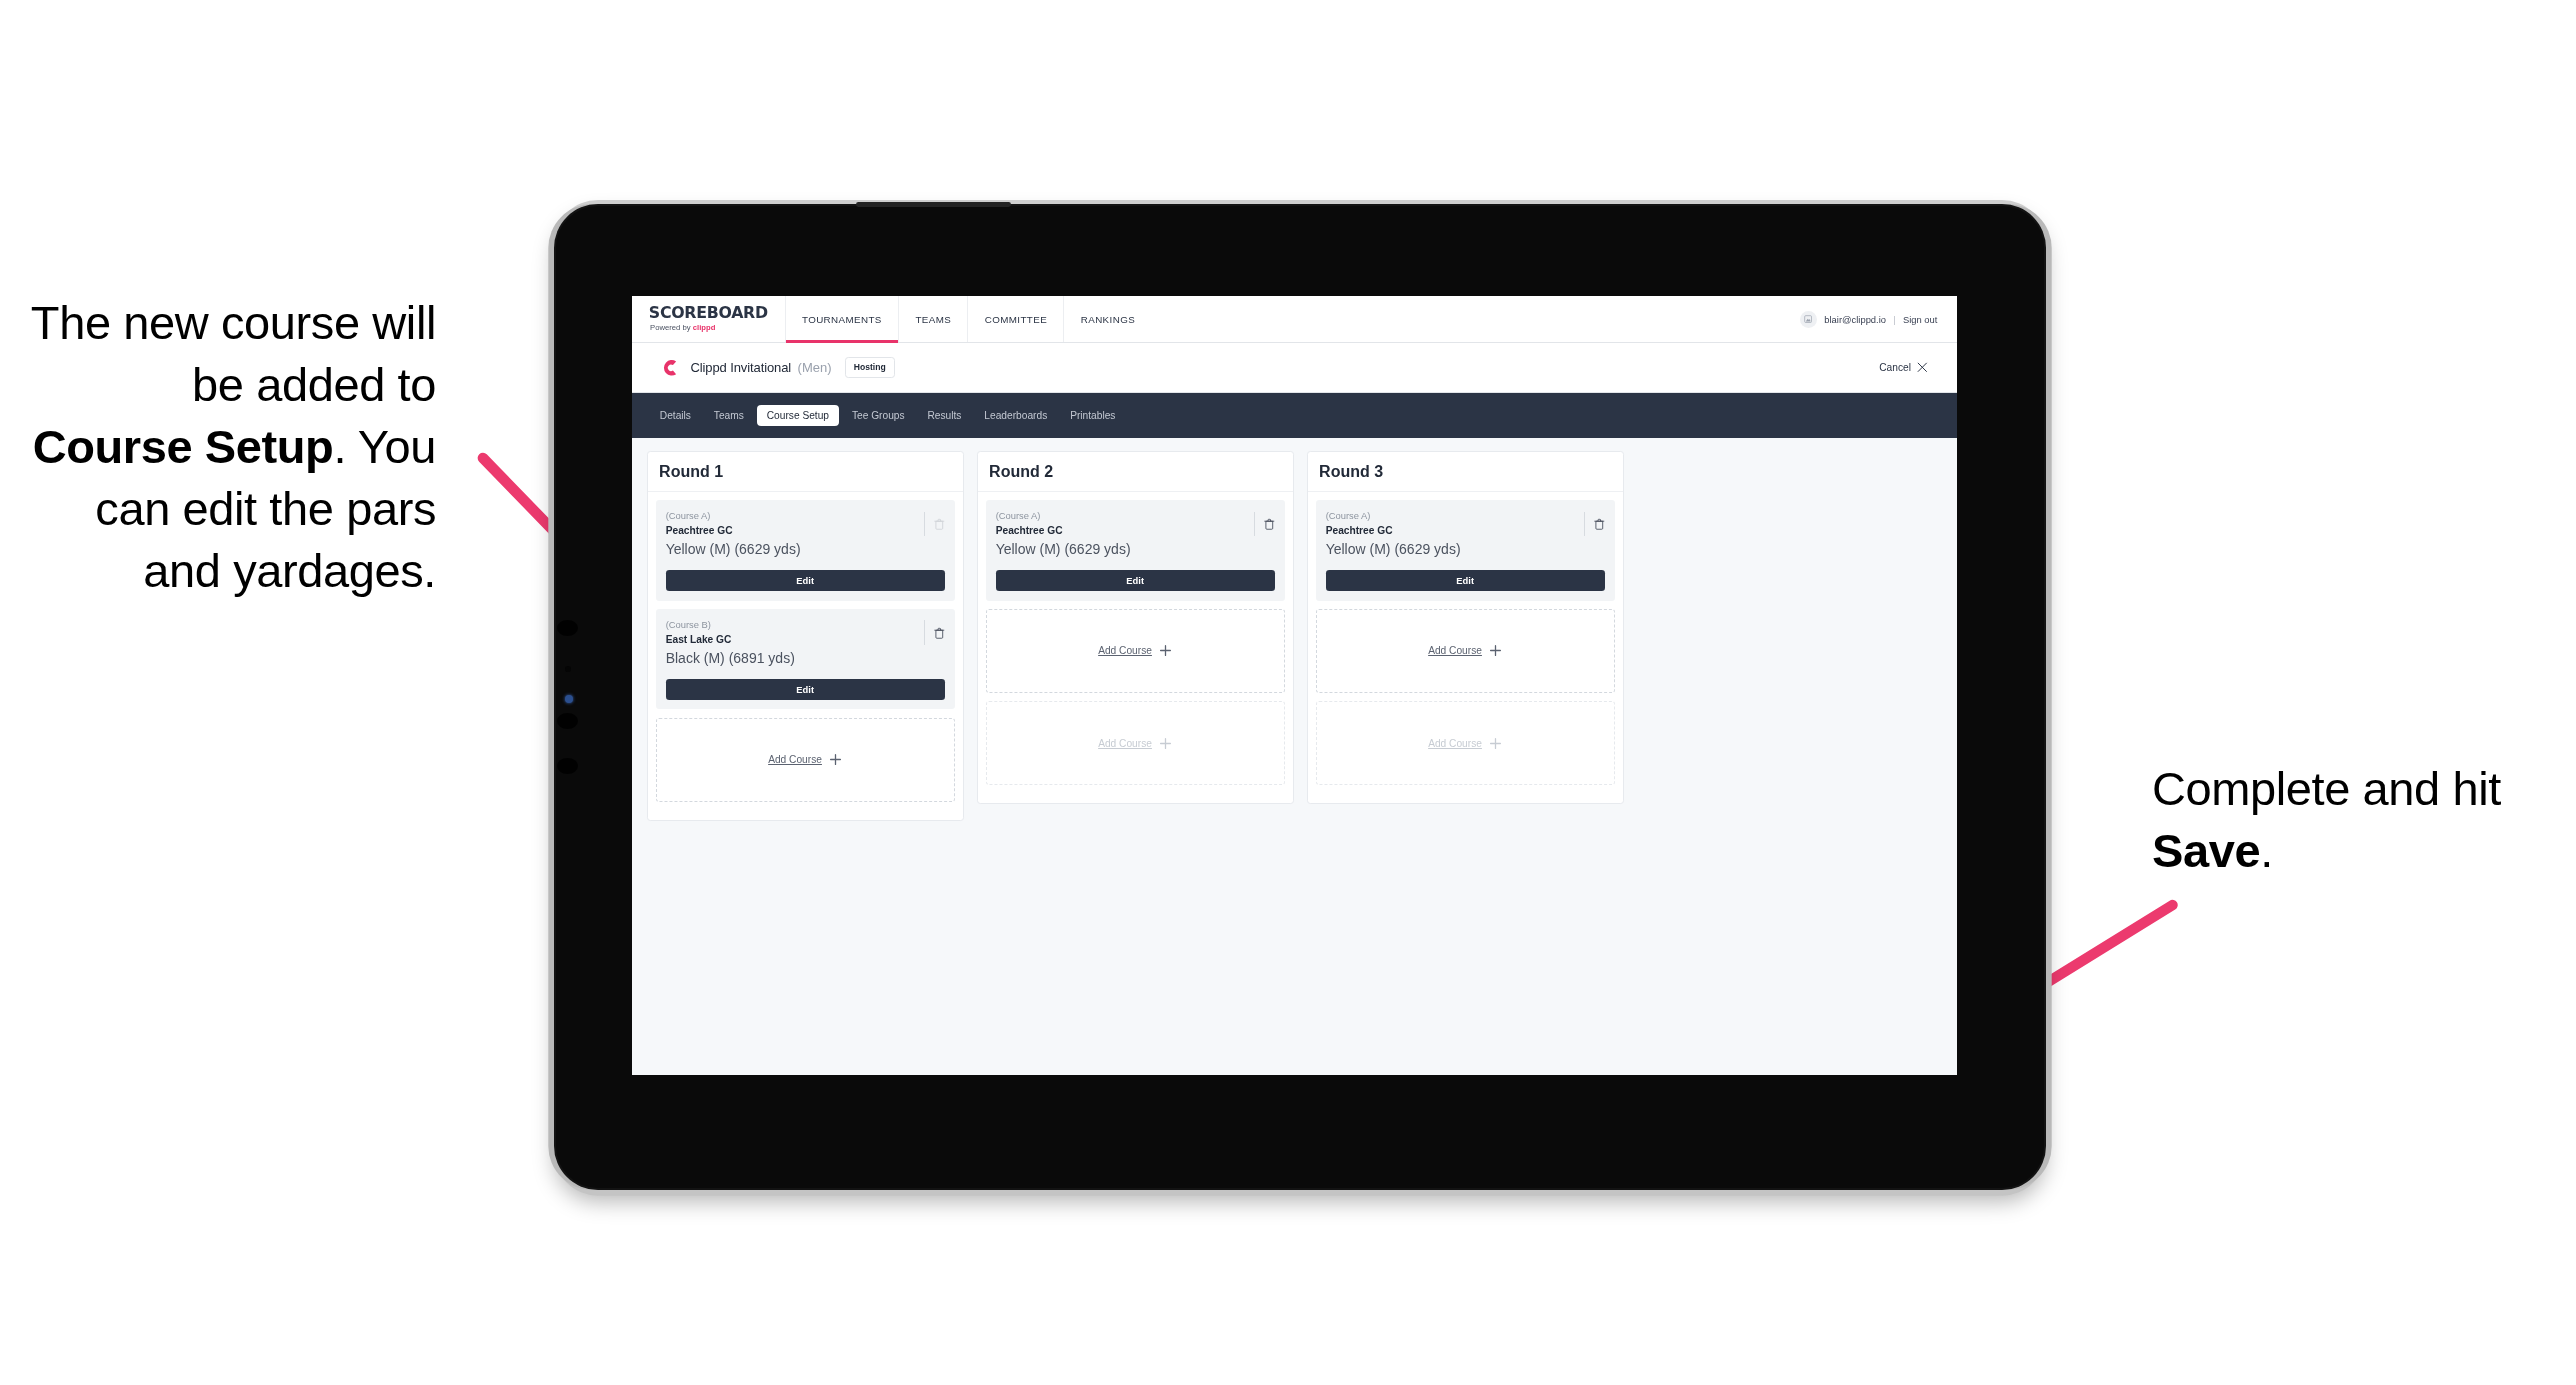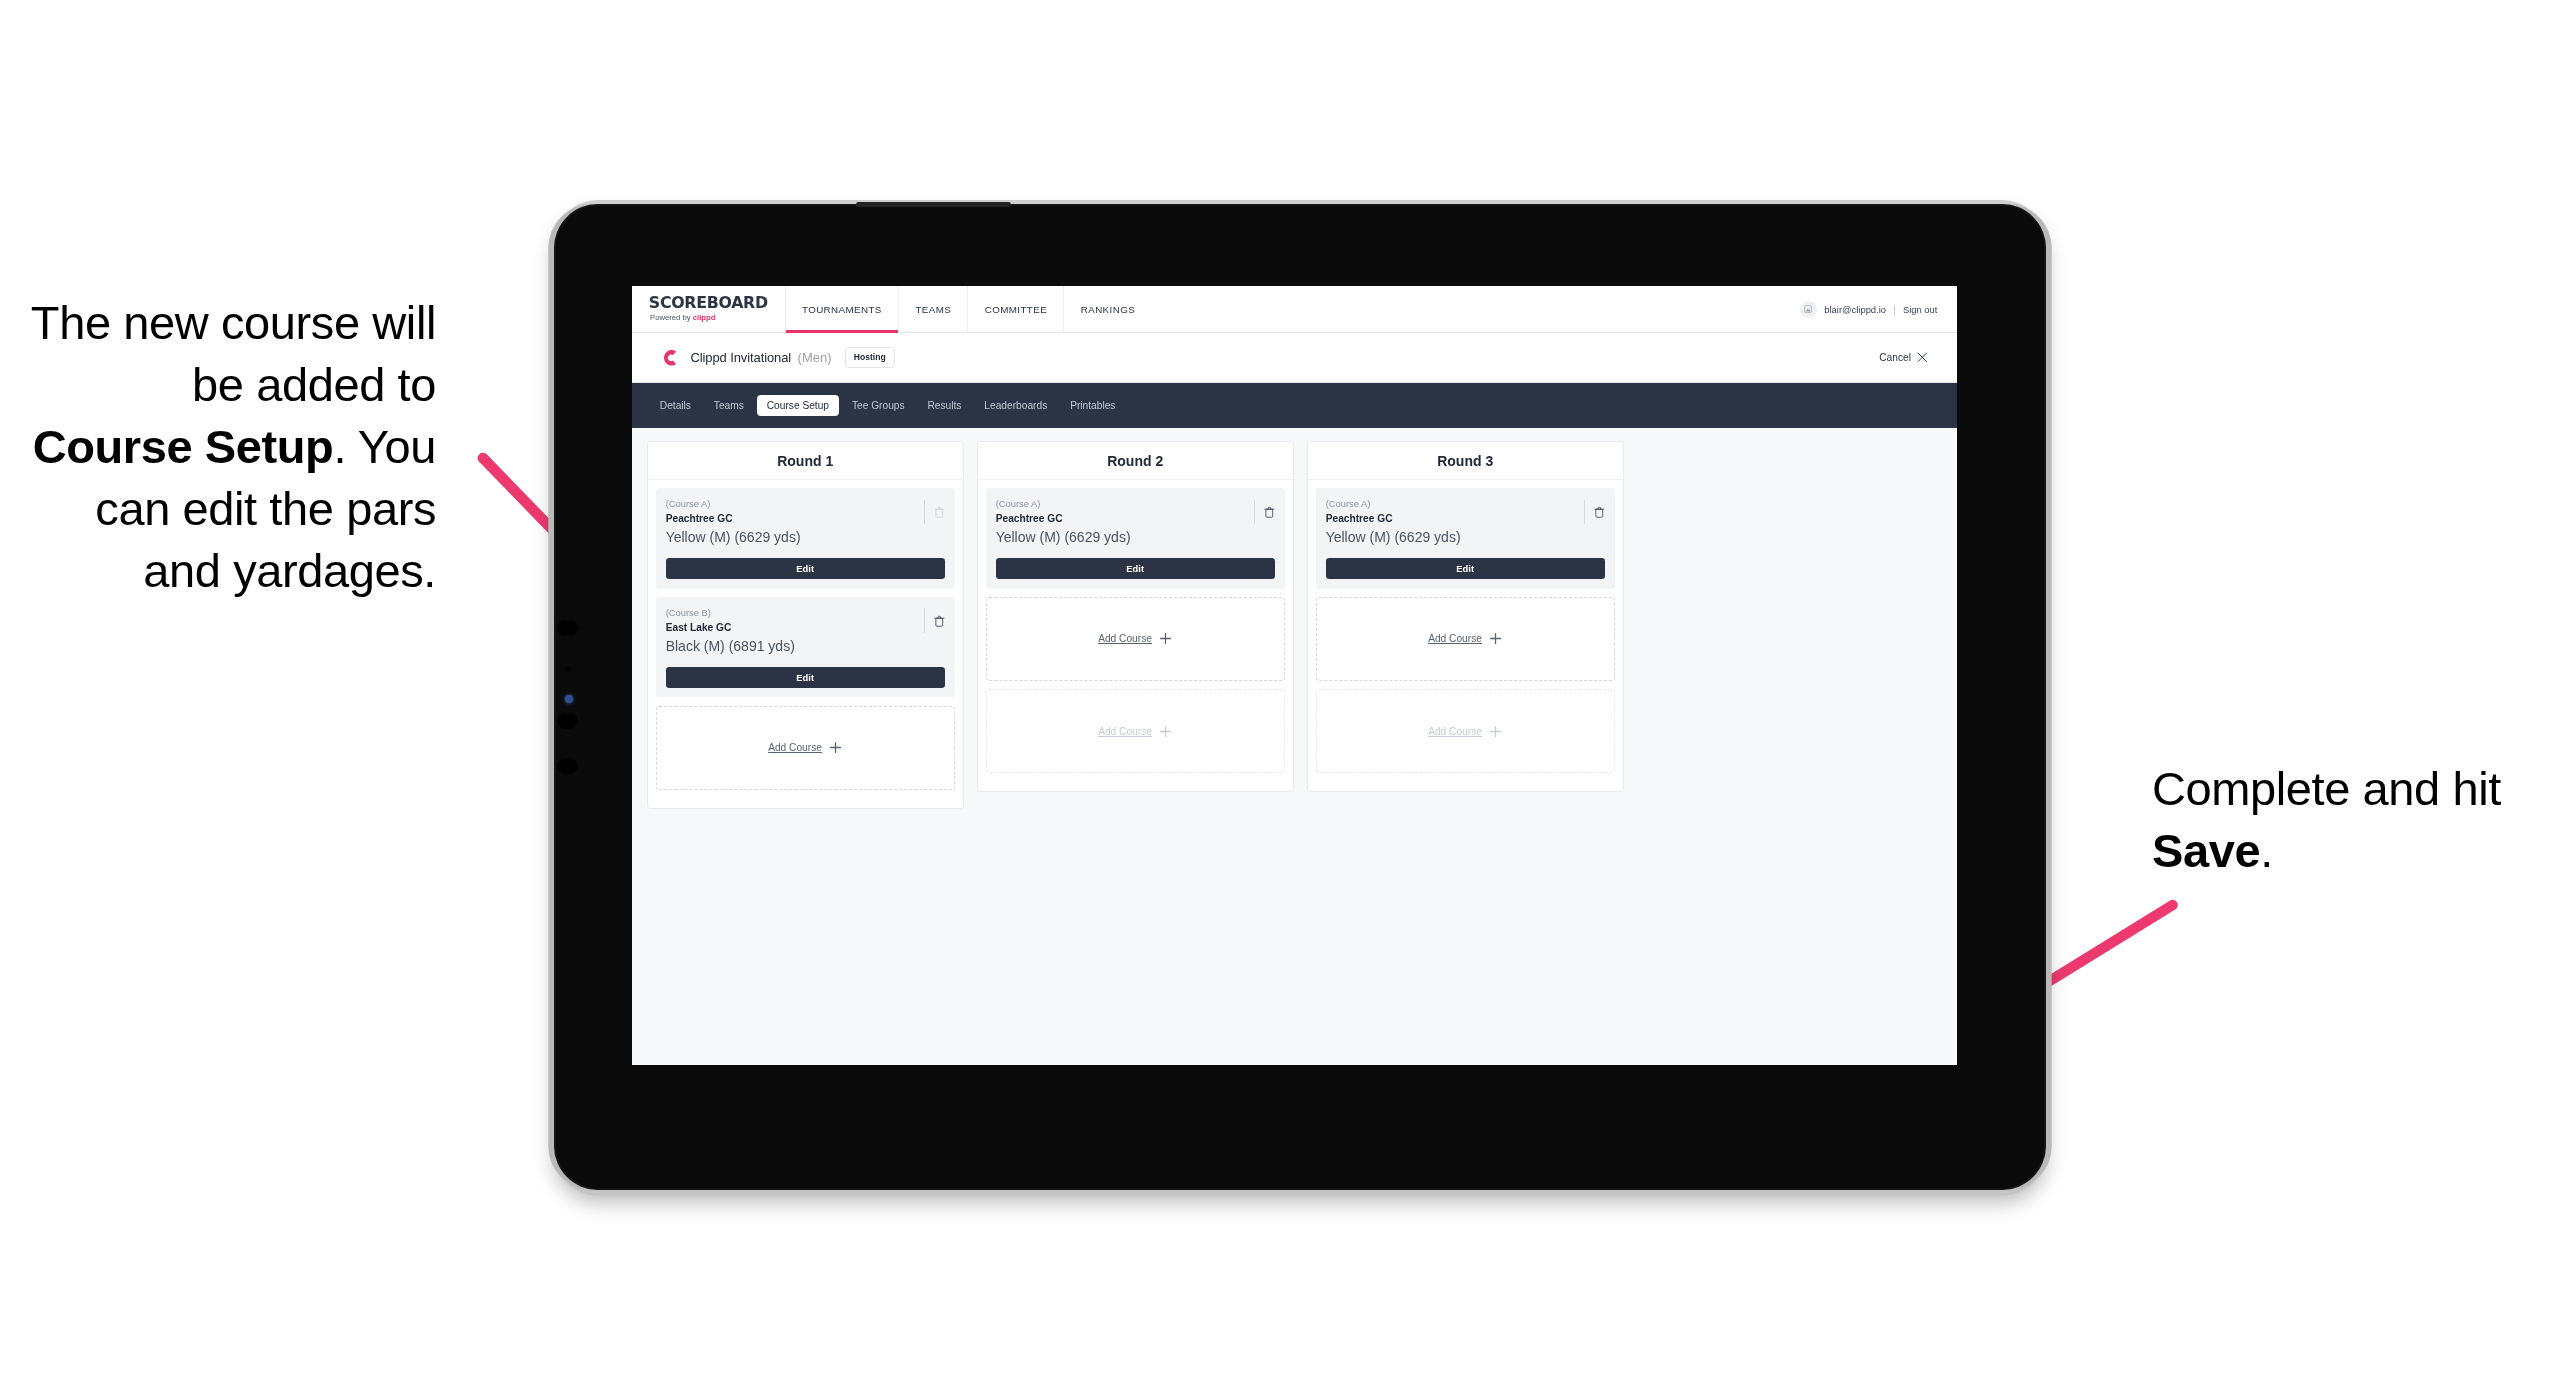--- a/index.html
+++ b/index.html
@@ -95,21 +95,21 @@
     width: 155px;
     height: 4.9px;
     border-radius: 2.4px;
     background: #232323;
   }
 
   
   #app-screen {
     position: absolute;
     left: 632px;
-    top: 286px;
+    top: 296px;
     width: 1325px;
     height: 779px;
     background: #f6f8fa;
     overflow: hidden;
   }
 
   
   #global-nav {
     height: 46px;
     background: #ffffff;
@@ -255,25 +255,24 @@
   }
   .round-column {
     width: 315px;
     background: #ffffff;
     border: 0.8px solid #e7eaee;
     border-radius: 3.3px;
     padding-bottom: 9.8px;
   }
   .round-header {
     padding: 10.6px 11.4px;
-    font-size: 14px;
+    font-size: 16px;
     font-weight: 700;
     color: #222a38;
     border-bottom: 0.8px solid #eef0f3;
-    text-align: center;
   }
   .round-body { padding: 8.2px 8.2px 0 8.2px; }
 
   .course-card {
     background: #f2f4f6;
     border-radius: 3.3px;
     padding: 9px 9.8px 9.8px 9.8px;
     margin-bottom: 8.2px;
     position: relative;
   }

